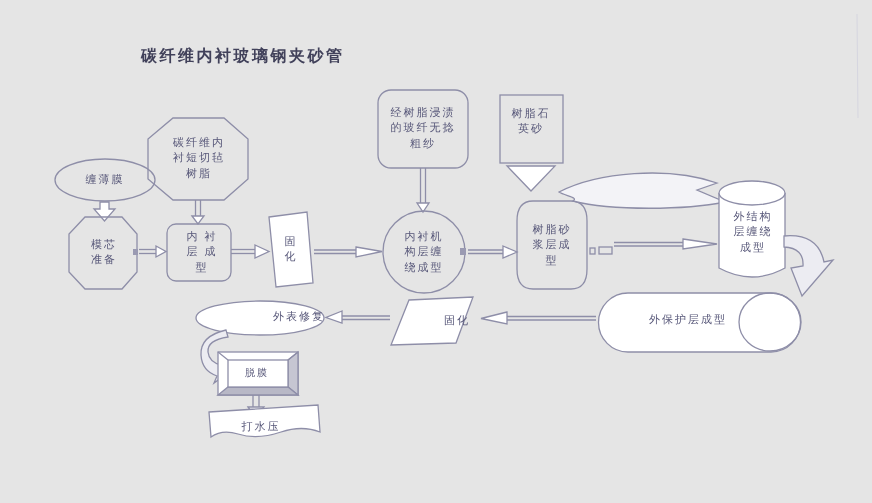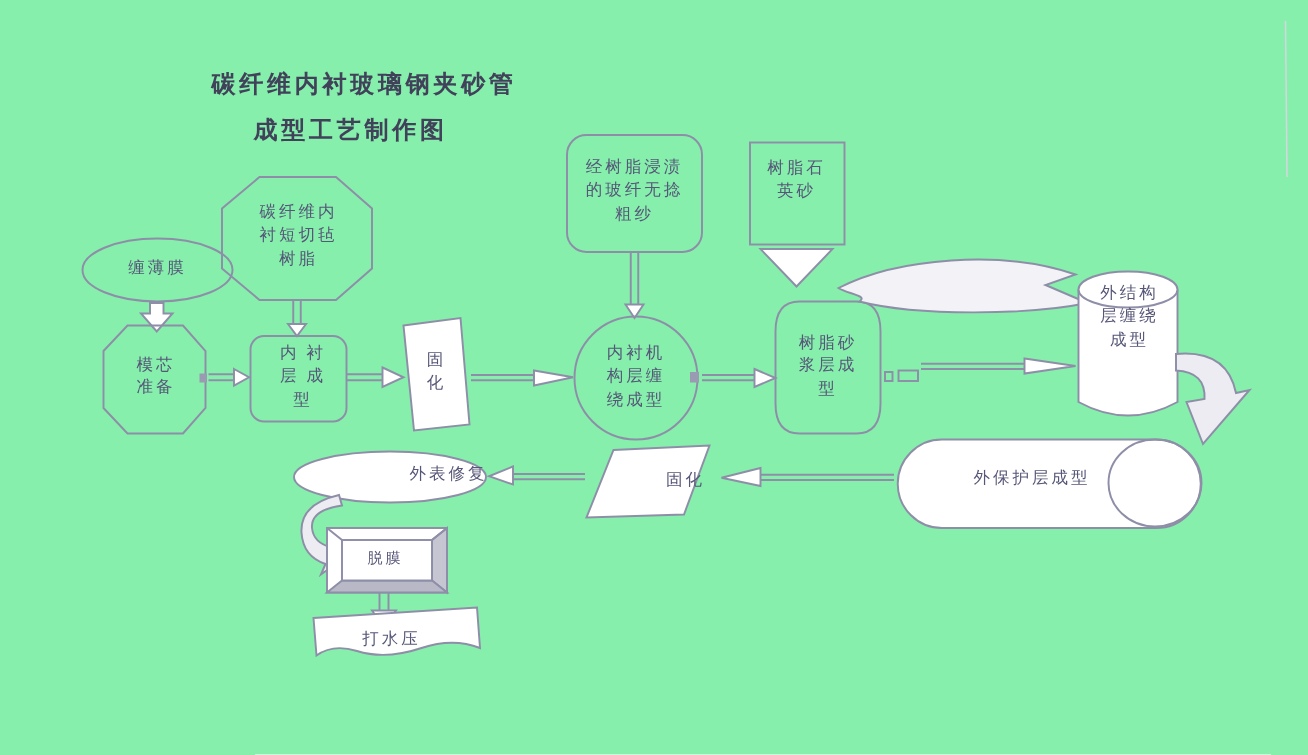--- a/index.html
+++ b/index.html
@@ -1,18 +1,18 @@
 <!DOCTYPE html>
 <html><head>
 <meta charset="utf-8">
 <style>
   html,body{margin:0;padding:0;background:#ffffff;}
   #stage{
-    position:relative;width:872px;height:503px;background:#86efac;overflow:hidden;
-    font-family:Liberation Serif, serif;
+    position:relative;width:872px;height:503px;background:#e5e5e5;overflow:hidden;
+    font-family:Liberation Sans, sans-serif;
   }
   #diagram-svg{position:absolute;left:0;top:0;}
   .lbl{
     position:absolute;transform:translate(-50%,-50%);
     color:#565678;font-size:11px;line-height:1.4;letter-spacing:2px;
     white-space:pre-line;text-align:center;pointer-events:none;
   }
   .title-line{
     position:absolute;color:#41415a;font-weight:bold;font-size:16px;
     letter-spacing:2.5px;white-space:nowrap;
@@ -113,21 +113,20 @@
     <line x1="298" y1="352" x2="288" y2="360"></line>
 
     <line x1="253" y1="395" x2="253" y2="409"></line>
     <line x1="259" y1="395" x2="259" y2="409"></line>
     <polygon points="248,407 256,418 264,407" fill="#ffffff"></polygon>
 
     <path d="M209,412 L318,405 L320,432 Q302,425 281,432 Q257,440 238,434 Q222,429 211,437 Z" fill="#ffffff"></path>
   </svg>
 
   <div class="title-line" style="left:141px;top:46px;">碳纤维内衬玻璃钢夹砂管</div>
-  <div class="title-line" style="left:169px;top:77px;">成型工艺制作图</div>
 
   <div class="lbl" style="left:105px;top:180px;">缠薄膜</div>
   <div class="lbl" style="left:104px;top:252px;">模芯
 准备</div>
   <div class="lbl" style="left:199px;top:158px;">碳纤维内
 衬短切毡
 树脂</div>
   <div class="lbl" style="left:202px;top:252px;">内 衬
 层 成
 型</div>
@@ -137,21 +136,21 @@
 的玻纤无捻
 粗纱</div>
   <div class="lbl" style="left:424px;top:252px;">内衬机
 构层缠
 绕成型</div>
   <div class="lbl" style="left:531px;top:121px;">树脂石
 英砂</div>
   <div class="lbl" style="left:552px;top:245px;">树脂砂
 浆层成
 型</div>
-  <div class="lbl" style="left:753px;top:212px;">外结构
+  <div class="lbl" style="left:753px;top:232px;">外结构
 层缠绕
 成型</div>
   <div class="lbl" style="left:688px;top:320px;">外保护层成型</div>
   <div class="lbl" style="left:457px;top:321px;">固化</div>
   <div class="lbl" style="left:259px;top:317px;margin-left:40px;">外表修复</div>
   <div class="lbl" style="left:257px;top:373px;font-size:10px;text-align:right;">脱膜</div>
   <div class="lbl" style="left:261px;top:427px;">打水压</div>
 
 </div>
 

